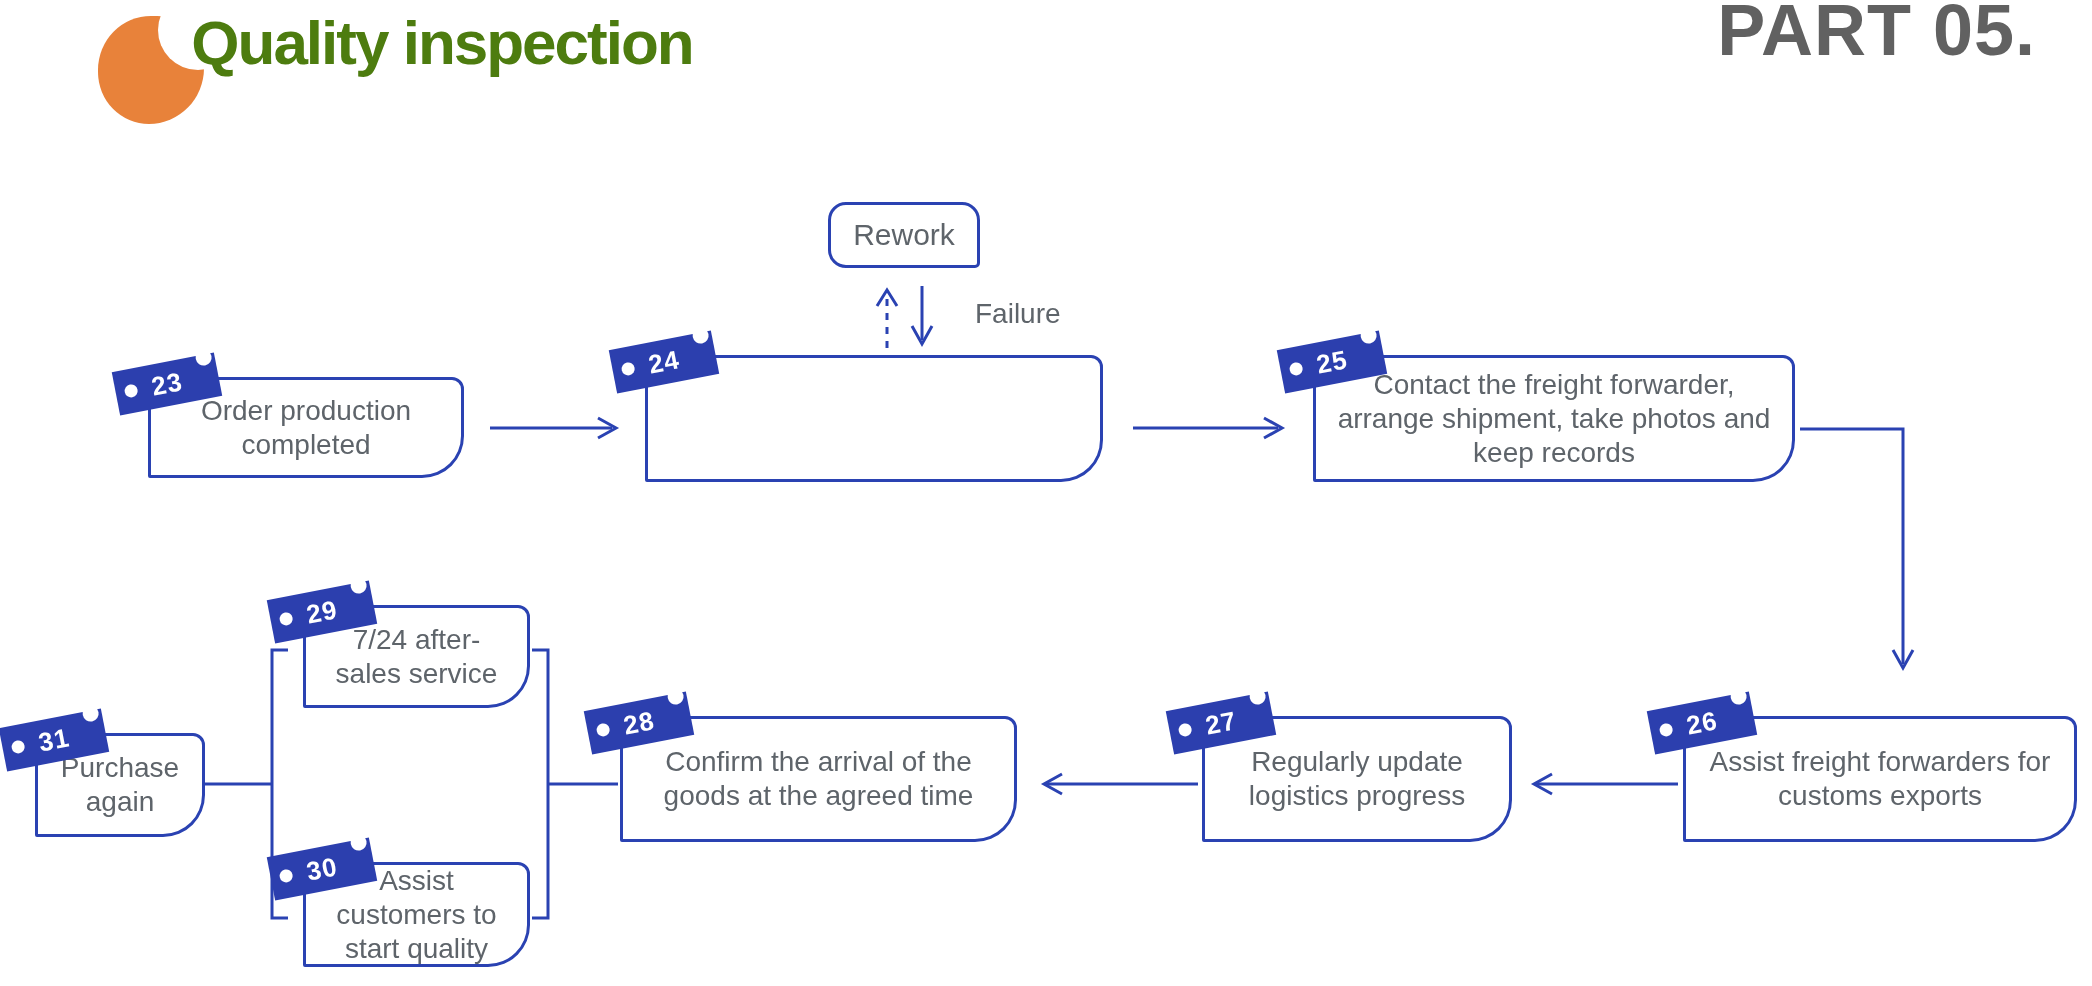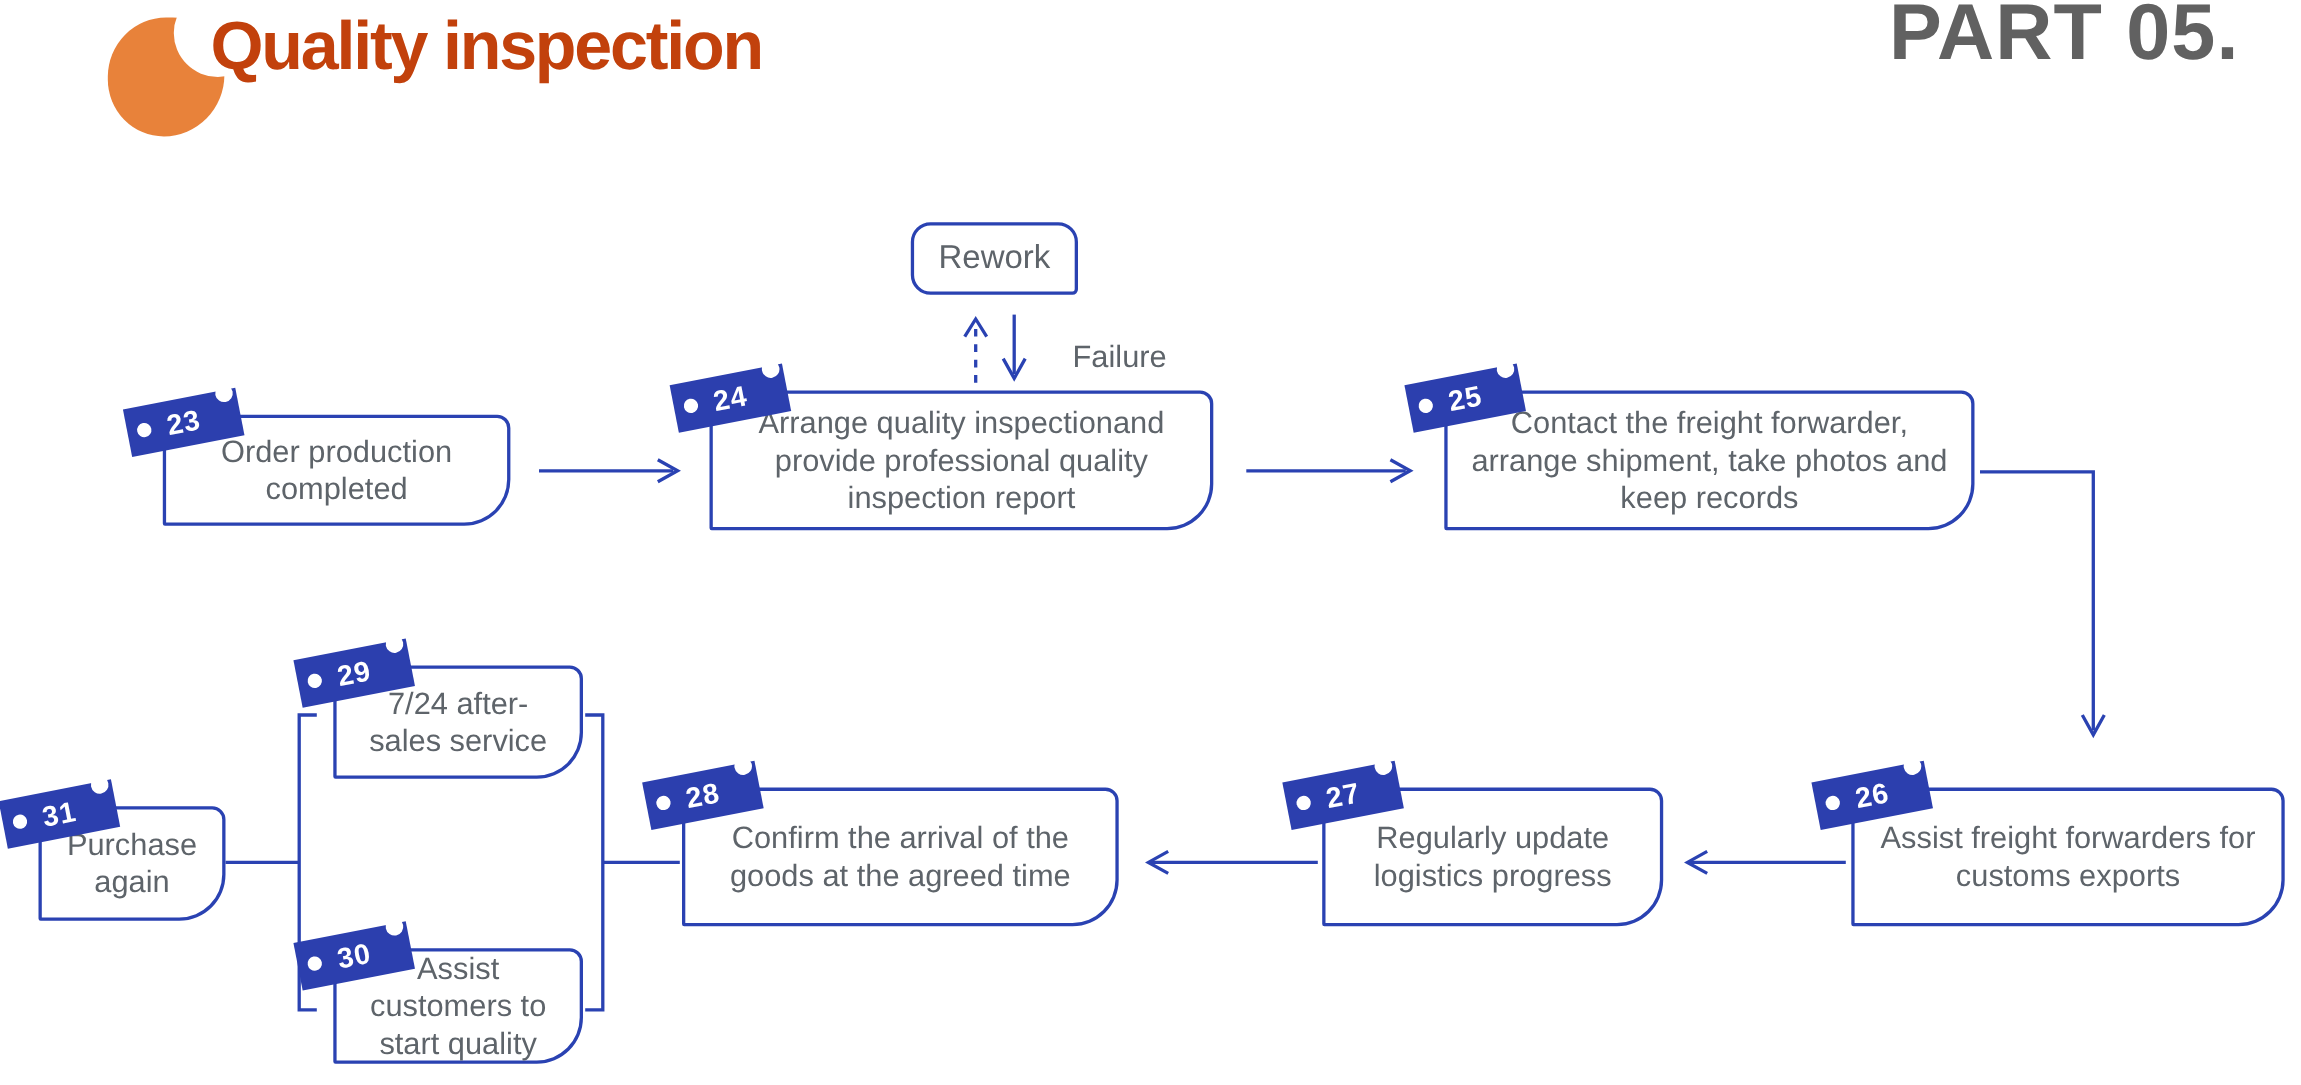--- a/index.html
+++ b/index.html
@@ -5,41 +5,41 @@
   html,body{margin:0;padding:0;background:#ffffff;}
   body{font-family:"Liberation Sans", sans-serif;}
   #stage{position:relative;width:2092px;height:986px;background:#ffffff;overflow:hidden;}
 
   
   .blob{position:absolute;left:98px;top:16px;width:106px;height:108px;
         background:#e8823a;border-radius:52% 46% 54% 50%;}
   .blob::after{content:"";position:absolute;right:-34px;top:-26px;width:80px;height:80px;
         background:#ffffff;border-radius:50%;}
   .title{position:absolute;left:132px;top:14px;width:620px;z-index:2;
-        color:#c2410c;font-size:62px;font-weight:bold;line-height:57px;
+        color:#4d7c0f;font-size:62px;font-weight:bold;line-height:57px;
         letter-spacing:-2px;text-align:center;}
   .part{position:absolute;right:56px;top:-6px;color:#616161;
         font-size:72px;font-weight:bold;letter-spacing:1px;line-height:72px;}
 
   
   .node{position:absolute;border:3px solid #2a42b2;background:#ffffff;
         border-radius:28px 12px 42px 2px;
         display:flex;align-items:center;justify-content:center;text-align:center;
         color:#5e646a;font-size:28px;line-height:34px;padding:16px 10px;box-sizing:border-box;}
   .node.rework{border-radius:18px 18px 5px 18px;font-size:30px;}
   .badge{position:absolute;left:-36px;top:-18px;width:104px;height:44px;
         background:#2c3fae;transform:rotate(-11deg);z-index:3;
         display:flex;align-items:center;justify-content:center;}
   .badge .num{color:#ffffff;font-size:26px;font-weight:bold;letter-spacing:1px;}
   .badge .dot-l{position:absolute;left:9px;top:50%;transform:translateY(-50%);
         width:13px;height:13px;border-radius:50%;background:#ffffff;}
   .badge .dot-r{position:absolute;right:3px;top:-5px;
         width:16px;height:16px;border-radius:50%;background:#ffffff;}
 
-  .failure{position:absolute;left:975px;top:309px;color:#5e646a;font-size:28px;}
+  .failure{position:absolute;left:975px;top:298px;color:#5e646a;font-size:28px;}
 
   svg.wires{position:absolute;left:0;top:0;z-index:1;}
   svg.wires path{stroke:#2a42b2;stroke-width:3;fill:none;}
   svg.wires path.dash{stroke-dasharray:7 7;}
 </style>
 </head>
 <body>
 
 <div id="stage">
 
@@ -83,21 +83,20 @@
     </div>
     <span>Order production completed</span>
   </div>
 
   <div class="node" style="left:645px;top:355px;width:458px;height:127px;">
     <div class="badge">
       <span class="dot-l"></span>
       <span class="num">24</span>
       <span class="dot-r"></span>
     </div>
-    <span>Arrange quality inspectionand provide professional quality inspection report</span>
   </div>
 
   <div class="node" style="left:1313px;top:355px;width:482px;height:127px;">
     <div class="badge">
       <span class="dot-l"></span>
       <span class="num">25</span>
       <span class="dot-r"></span>
     </div>
     <span>Contact the freight forwarder, arrange shipment, take photos and keep records</span>
   </div>

